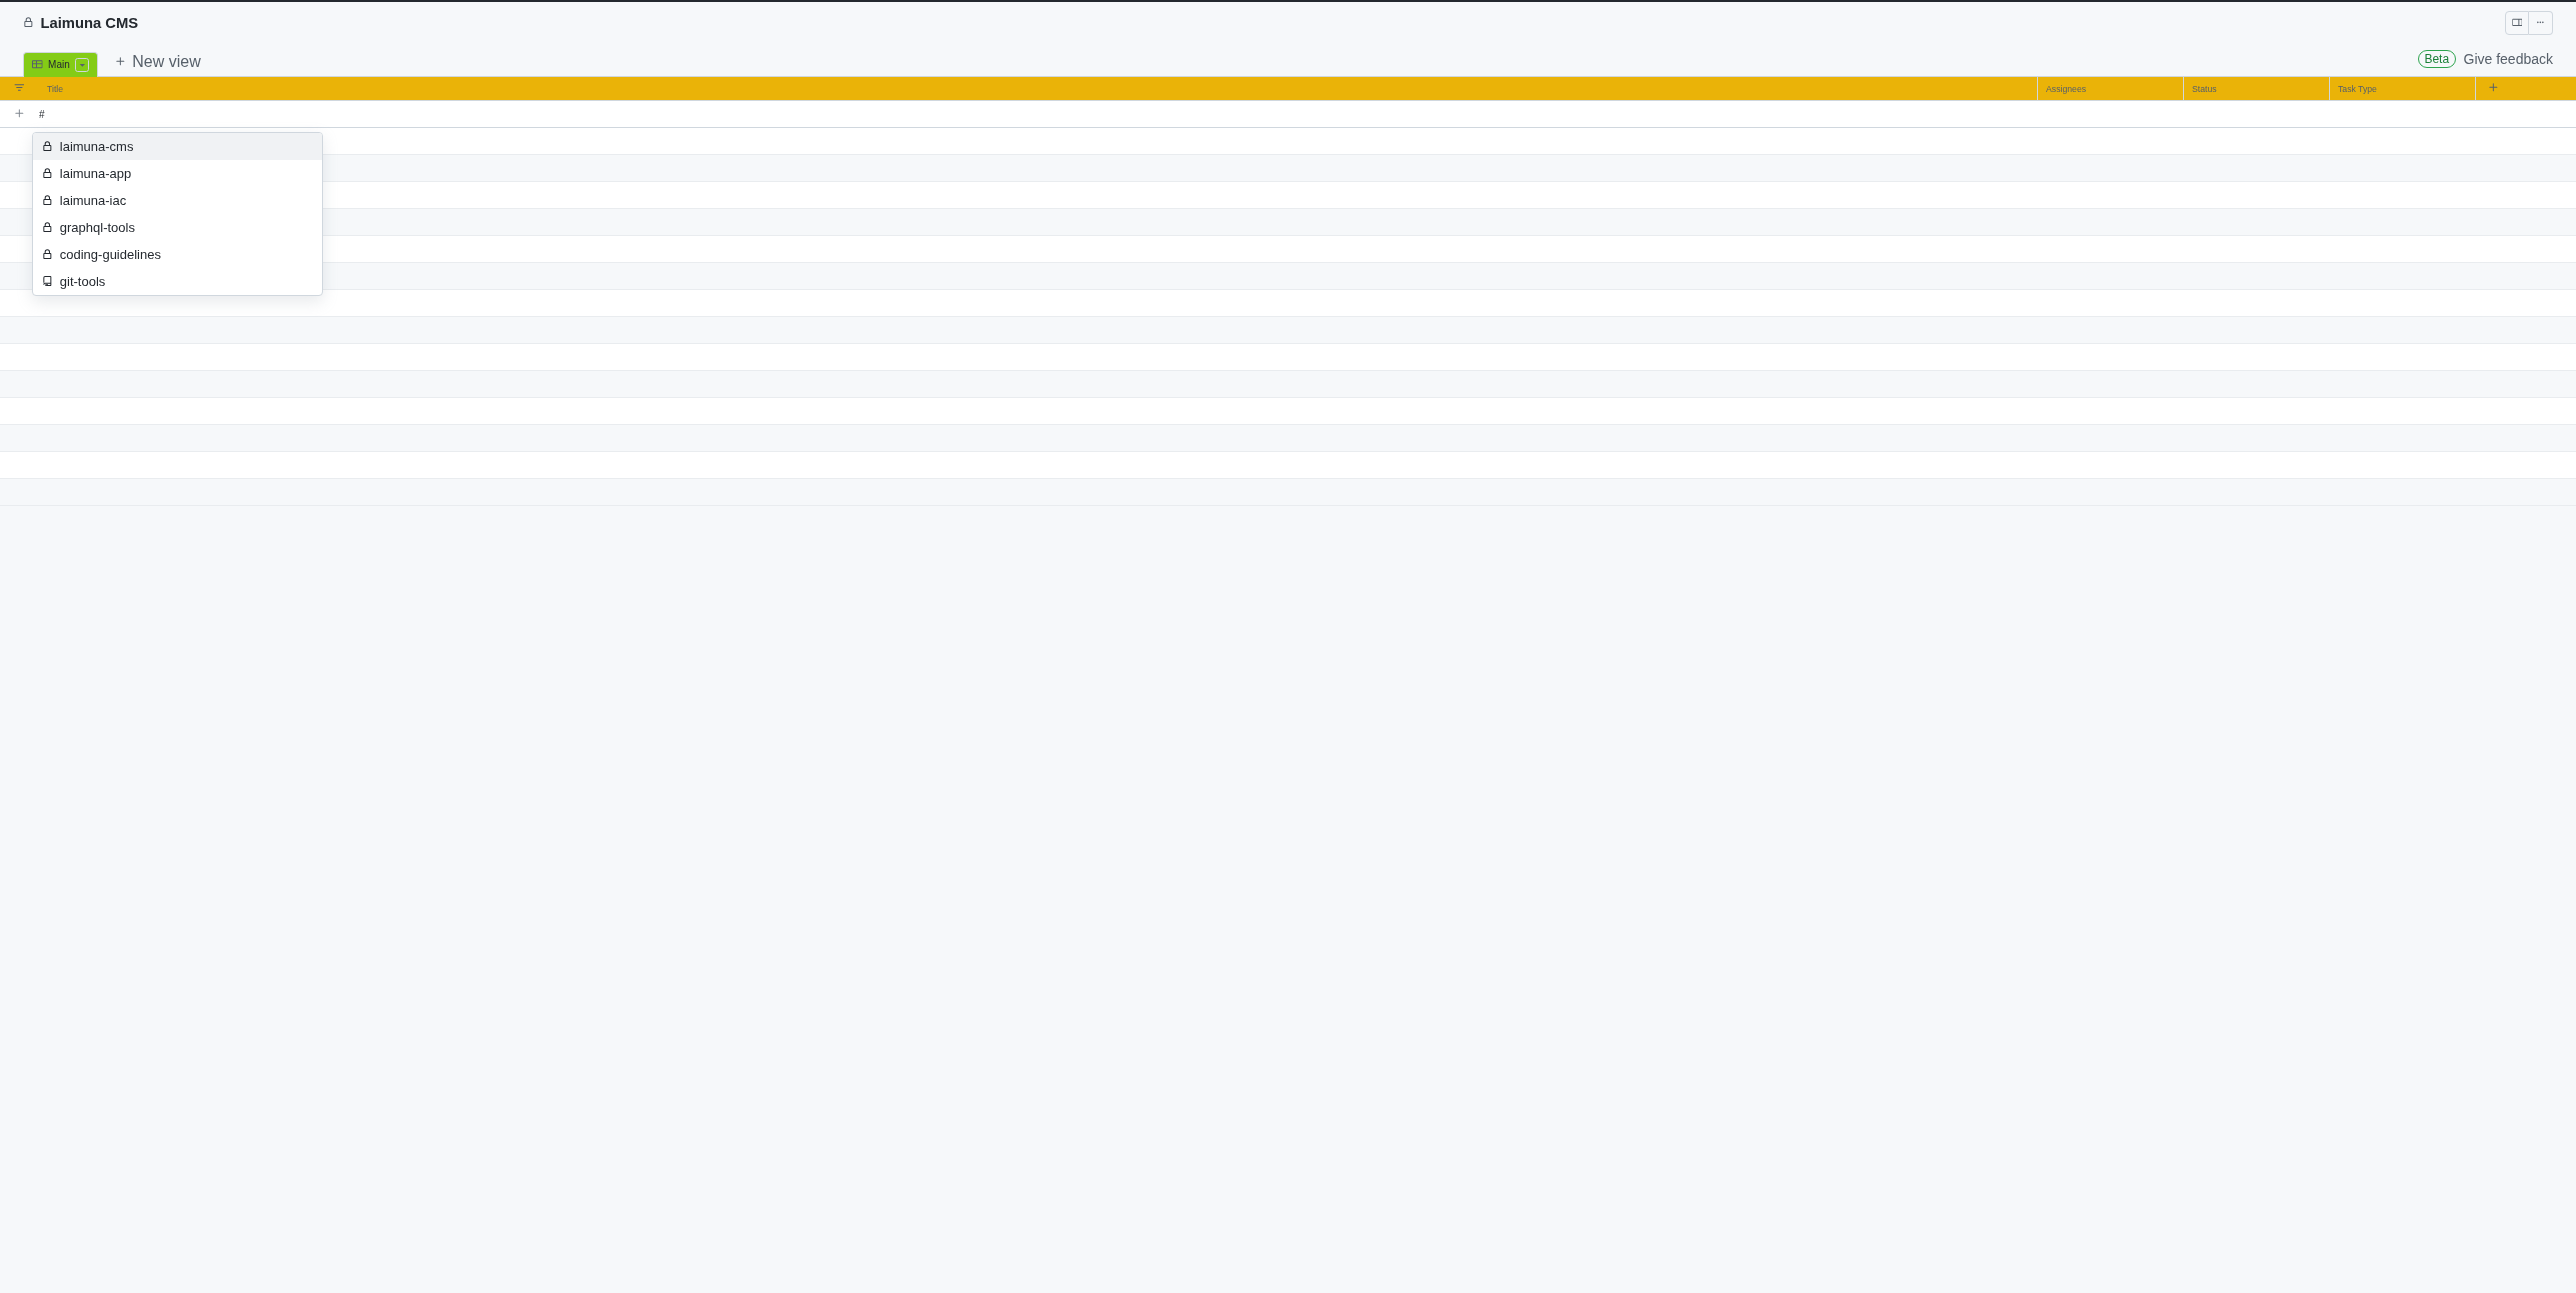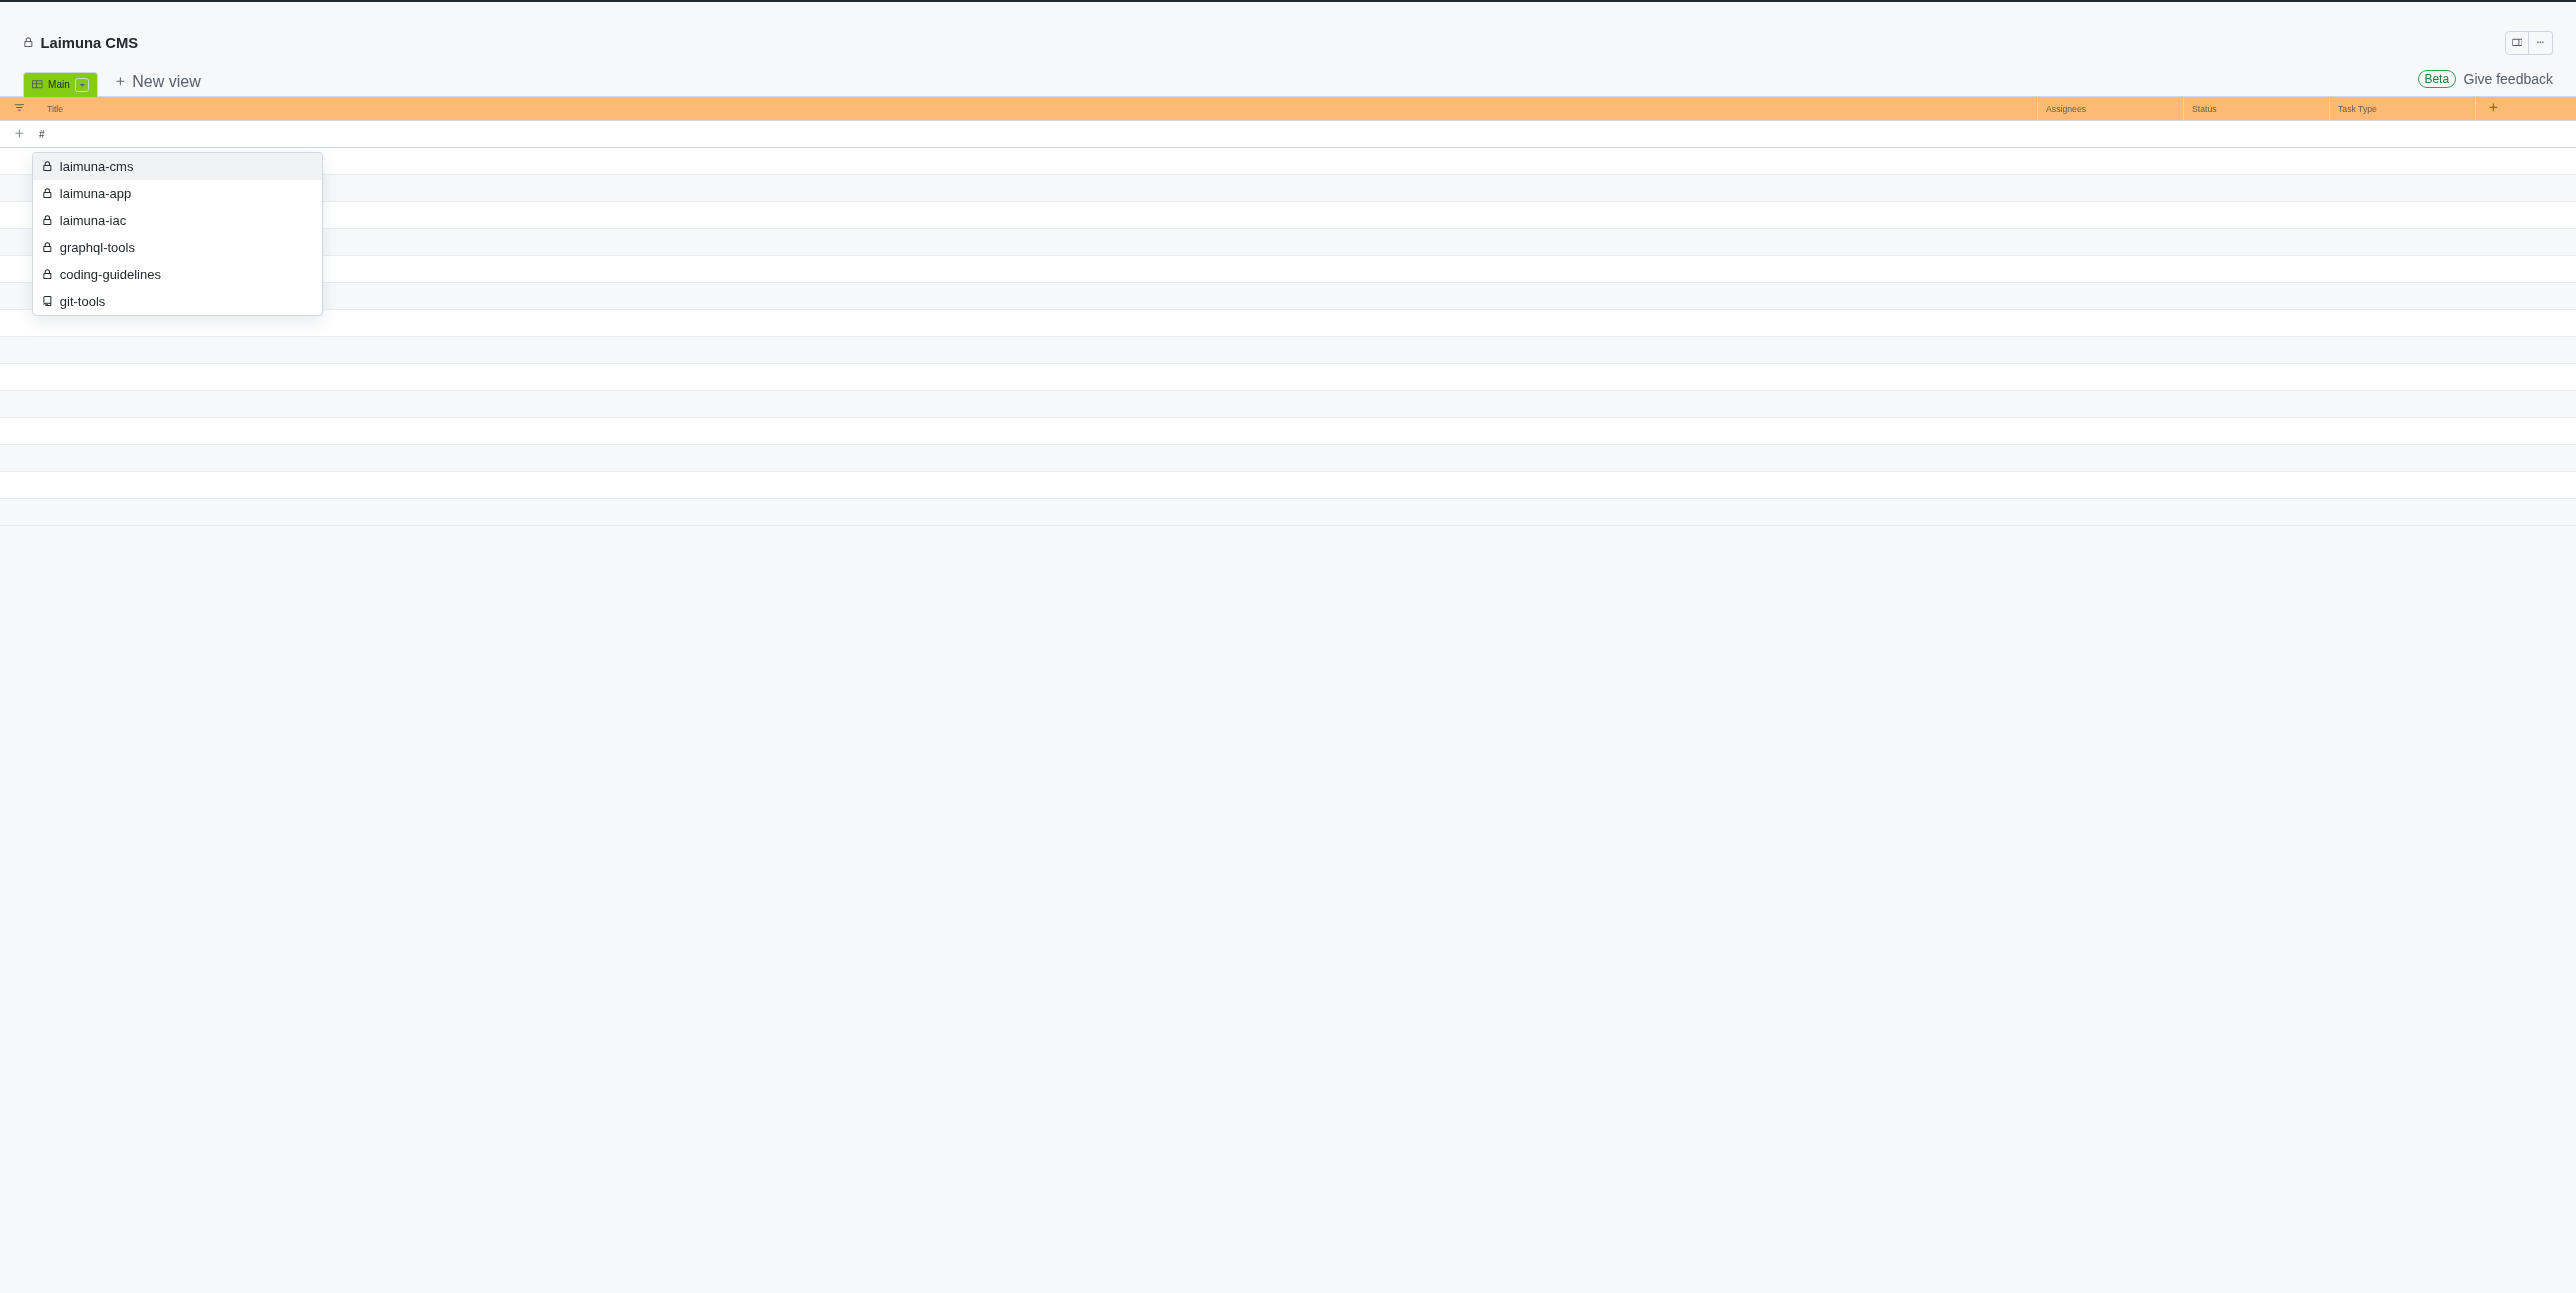--- a/index.html
+++ b/index.html
@@ -12,21 +12,20 @@
     font-size: 9.4px;
   }
   body { border-top: 2px solid #24292f; }
 
   
   .page-header {
     display: flex;
     align-items: center;
     justify-content: space-between;
     padding: 9.4px 23px 2.7px 23px;
-    margin-top: 20px;
   }
   .title-block { display: flex; align-items: center; gap: 6.7px; }
   .title-block svg { width: 10.7px; height: 10.7px; fill: #57606a; }
   .page-title { font-size: 14.8px; font-weight: 600; color: #24292f; }
 
   .header-actions { display: flex; align-items: center; gap: 0; }
   .icon-btn {
     width: 24px; height: 24px;
     border: 0.7px solid #d0d7de;
     background: #f6f8fa;
@@ -85,21 +84,21 @@
     font-weight: 500;
     padding: 0.7px 5.4px;
     border-radius: 670px;
   }
   .feedback-link { color: #57606a; font-size: 14px; cursor: pointer; }
 
   
   .table-area { background: #f6f8fa; }
   .col-headers {
     display: flex;
-    background: #fdba74;
+    background: #eab308;
     border-bottom: 0.7px solid #d0d7de;
     height: 24px;
   }
   .col-filter {
     width: 39px;
     display: flex; align-items: center; justify-content: center;
     border-right: 0;
   }
   .col-filter svg { width: 10.7px; height: 10.7px; fill: #57606a; cursor: pointer; }
   .col {

